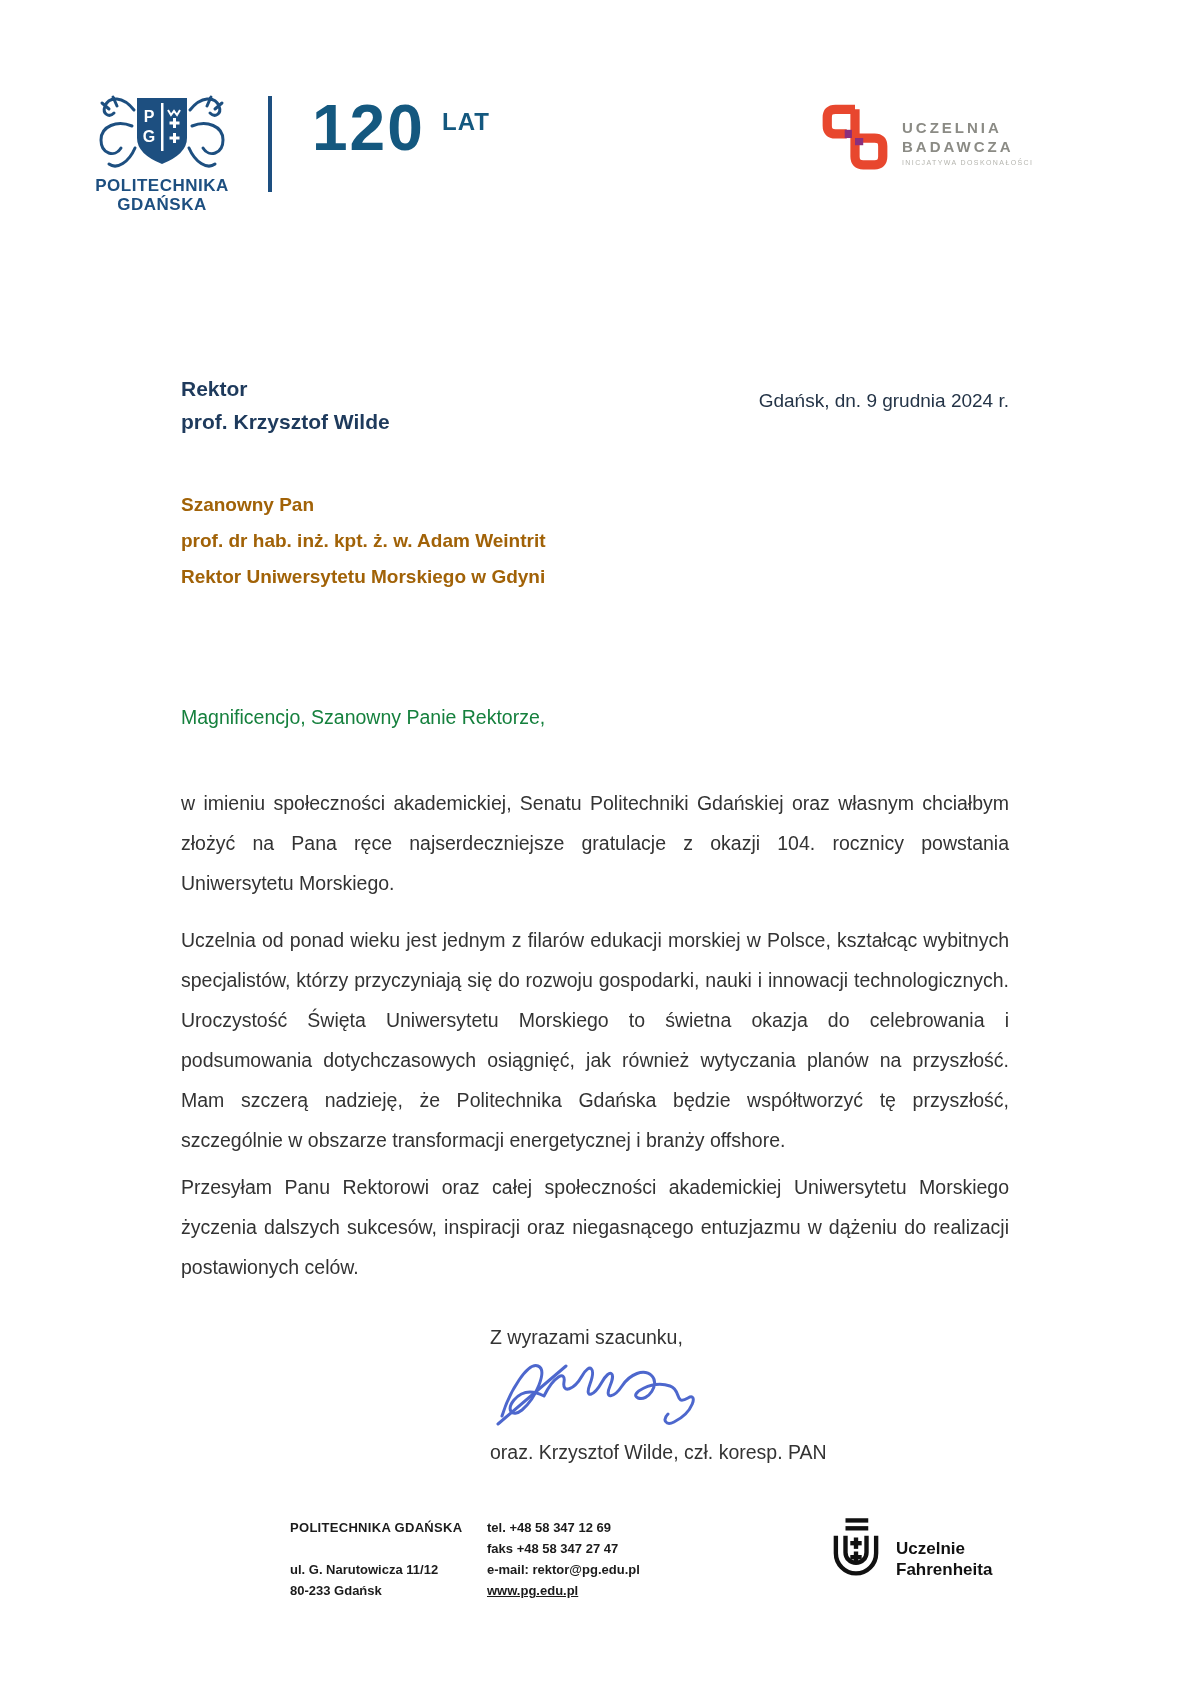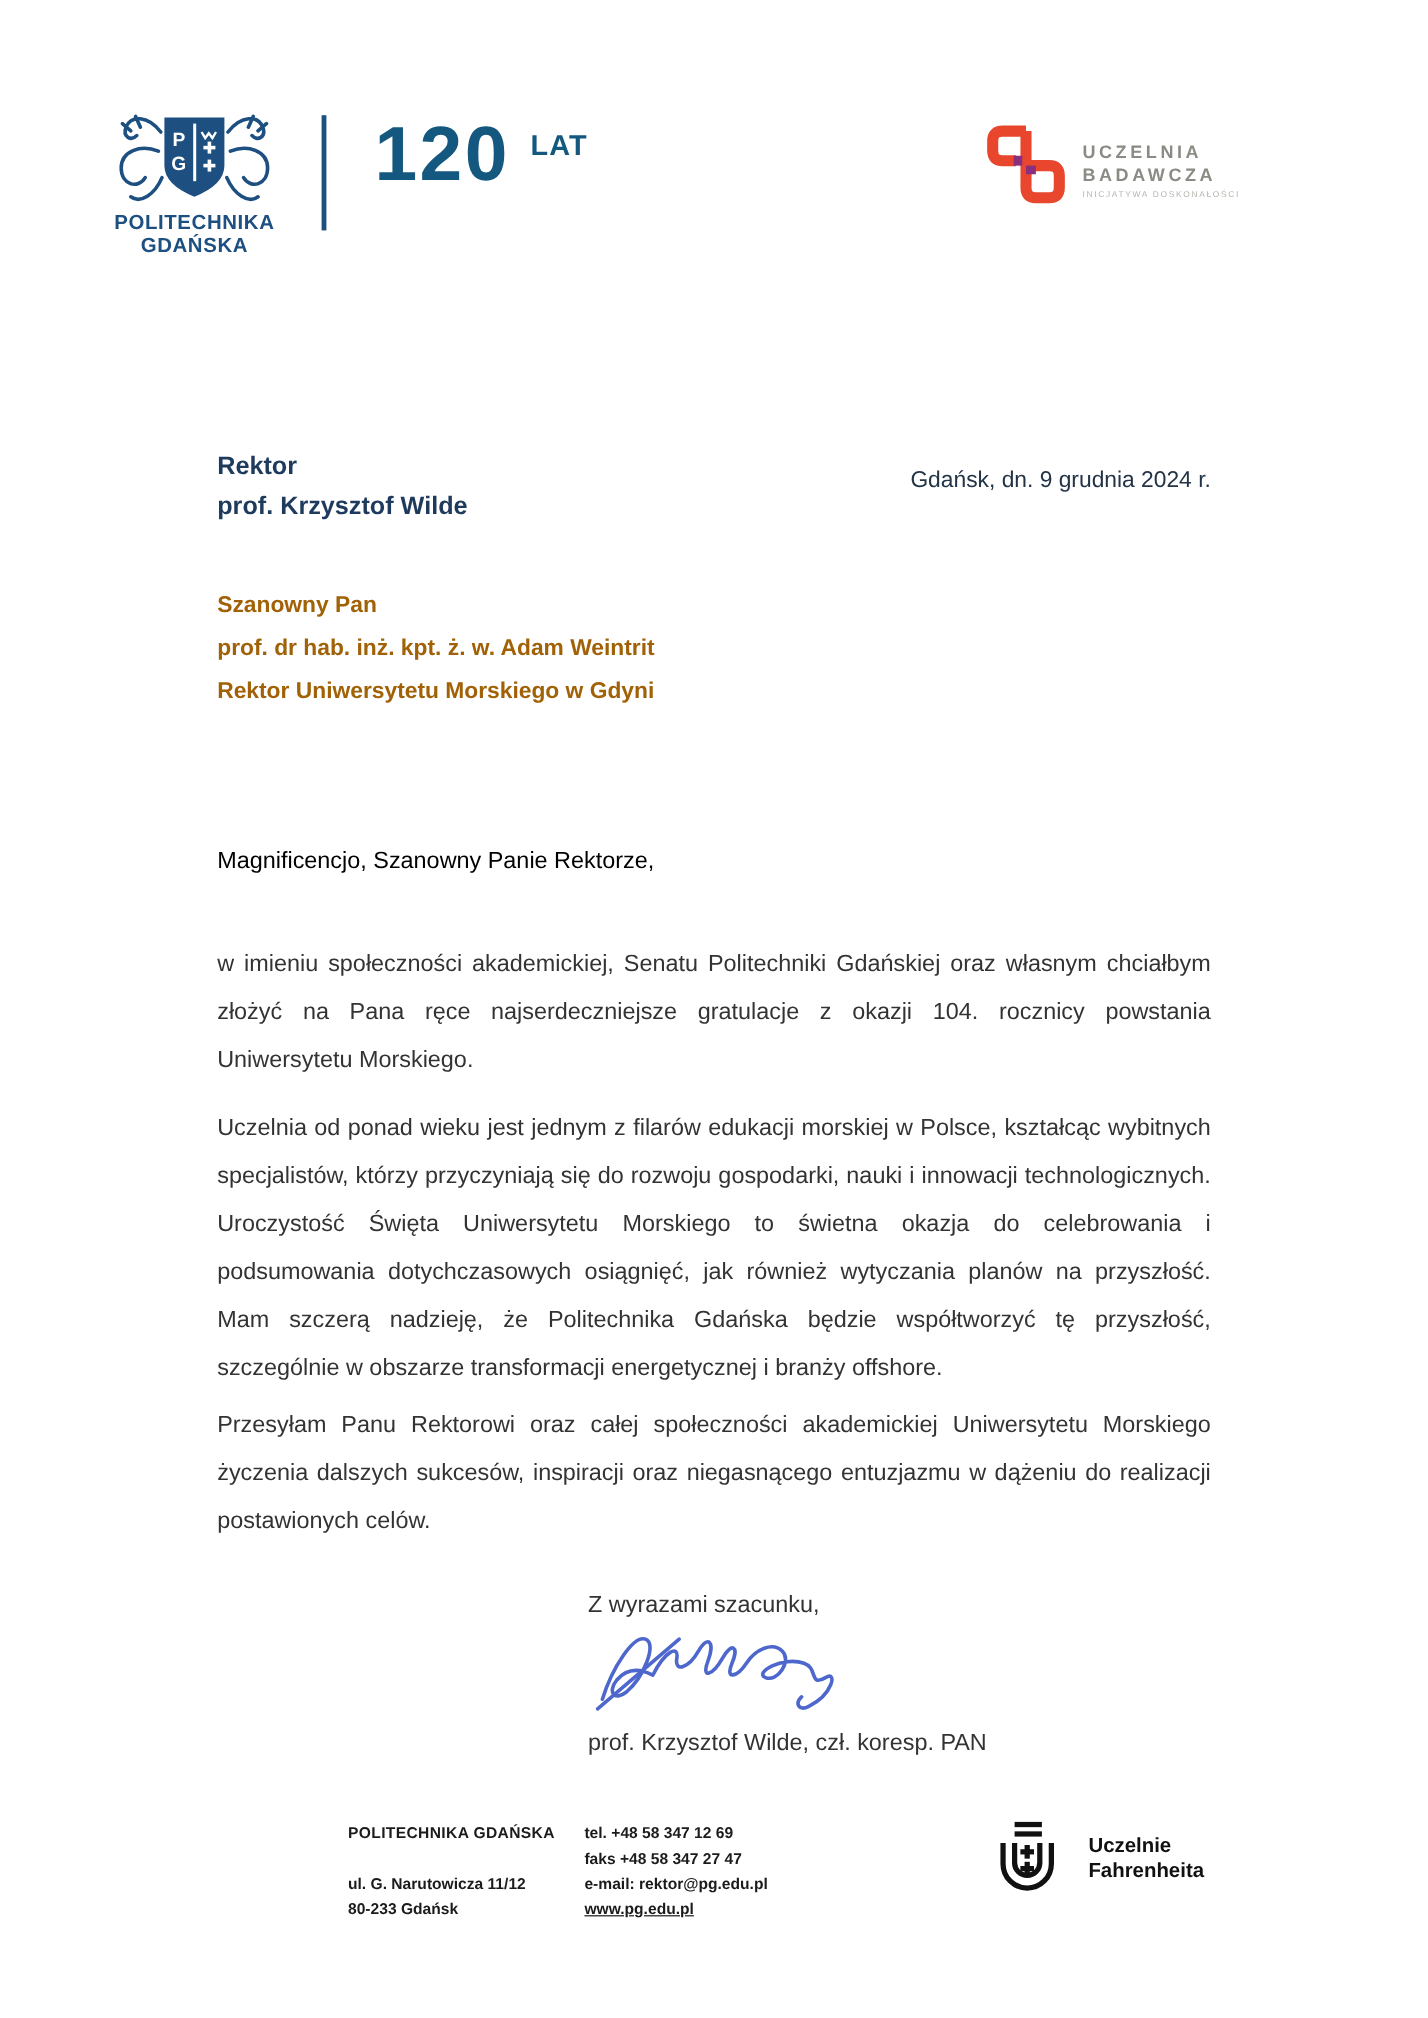--- a/index.html
+++ b/index.html
@@ -22,39 +22,39 @@
   .ub-logo{position:absolute;left:818px;top:100px;display:flex;align-items:flex-start;}
   .ub-text{margin-left:10px;margin-top:18px;}
   .ub-line{color:#8b8b85;font-weight:700;font-size:15px;letter-spacing:3px;line-height:19px;}
   .ub-sub{color:#b5b5af;font-size:7px;letter-spacing:1.4px;margin-top:3px;}
   
   .sender{position:absolute;left:181px;top:372px;color:#1e3a5c;font-weight:700;font-size:21px;line-height:33px;}
   .letter-date{position:absolute;right:181px;top:390px;color:#243447;font-size:19px;}
   
   .recipient{position:absolute;left:181px;top:487px;color:#a16207;font-weight:700;font-size:19px;line-height:36px;}
   
-  .greeting{position:absolute;left:181px;top:706px;font-size:19.5px;color:#000000;}
+  .greeting{position:absolute;left:181px;top:706px;font-size:19.5px;color:#15803d;}
   .para{position:absolute;left:181px;width:828px;font-size:19.5px;line-height:40px;color:#333333;text-align:justify;margin:0;}
   .para-1{top:783px;}
   .para-2{top:920px;}
   .para-3{top:1167px;}
   
   .closing-phrase{position:absolute;left:490px;top:1326px;font-size:19.5px;color:#333333;}
   .signature{position:absolute;left:492px;top:1350px;}
   .signer{position:absolute;left:490px;top:1441px;font-size:19.5px;color:#333333;}
   
   .footer{position:absolute;left:0;top:1516px;width:1190px;font-size:13px;font-weight:700;color:#1b1b1b;}
   .footer-org{position:absolute;left:290px;top:4px;letter-spacing:0.3px;}
   .footer-addr1{position:absolute;left:290px;top:46px;}
   .footer-addr2{position:absolute;left:290px;top:67px;}
   .footer-tel{position:absolute;left:487px;top:4px;}
   .footer-fax{position:absolute;left:487px;top:25px;}
   .footer-email{position:absolute;left:487px;top:46px;}
   .footer-www{position:absolute;left:487px;top:67px;text-decoration:underline;}
-  .fahrenheit{position:absolute;left:828px;top:0px;display:flex;align-items:center;gap:11px;}
+  .fahrenheit{position:absolute;left:828px;top:0px;display:flex;align-items:flex-end;}
   .fahrenheit-text{margin-left:12px;font-size:17px;line-height:21px;color:#111111;}
 </style>
 </head>
 <body>
 
 <div class="page">
 
   <div class="pg-brand">
     <svg class="pg-crest" width="150" height="84" viewBox="0 0 150 84">
 
@@ -126,21 +126,21 @@
   <div class="closing-phrase">Z wyrazami szacunku,</div>
   <svg class="signature" width="250" height="90" viewBox="0 0 250 90">
     <g stroke="#3a57c8" stroke-width="3" fill="none" stroke-linecap="round" stroke-linejoin="round" opacity="0.9">
       <path d="M10,66 C18,40 36,12 46,16 C56,20 44,48 30,60 C20,68 14,60 22,50 C34,36 48,44 52,46
                C62,26 74,20 72,32 C70,44 82,40 90,26 C98,12 104,18 98,34 C92,50 102,46 110,32
                C118,18 124,22 118,36 C112,50 122,48 130,36 C138,24 152,18 160,26 C168,34 156,52 146,48
                C136,44 160,30 178,36 C190,40 182,56 196,48 C206,42 202,62 182,72 C174,76 170,70 176,64"></path>
       <path d="M6,74 L74,16"></path>
     </g>
   </svg>
-  <div class="signer">prof. Krzysztof Wilde, czł. koresp. PAN</div>
+  <div class="signer">oraz. Krzysztof Wilde, czł. koresp. PAN</div>
 
   <div class="footer">
     <div class="footer-org">POLITECHNIKA GDAŃSKA</div>
     <div class="footer-addr1">ul. G. Narutowicza 11/12</div>
     <div class="footer-addr2">80-233 Gdańsk</div>
     <div class="footer-tel">tel. +48 58 347 12 69</div>
     <div class="footer-fax">faks +48 58 347 27 47</div>
     <div class="footer-email">e-mail: rektor@pg.edu.pl</div>
     <div class="footer-www">www.pg.edu.pl</div>
 

